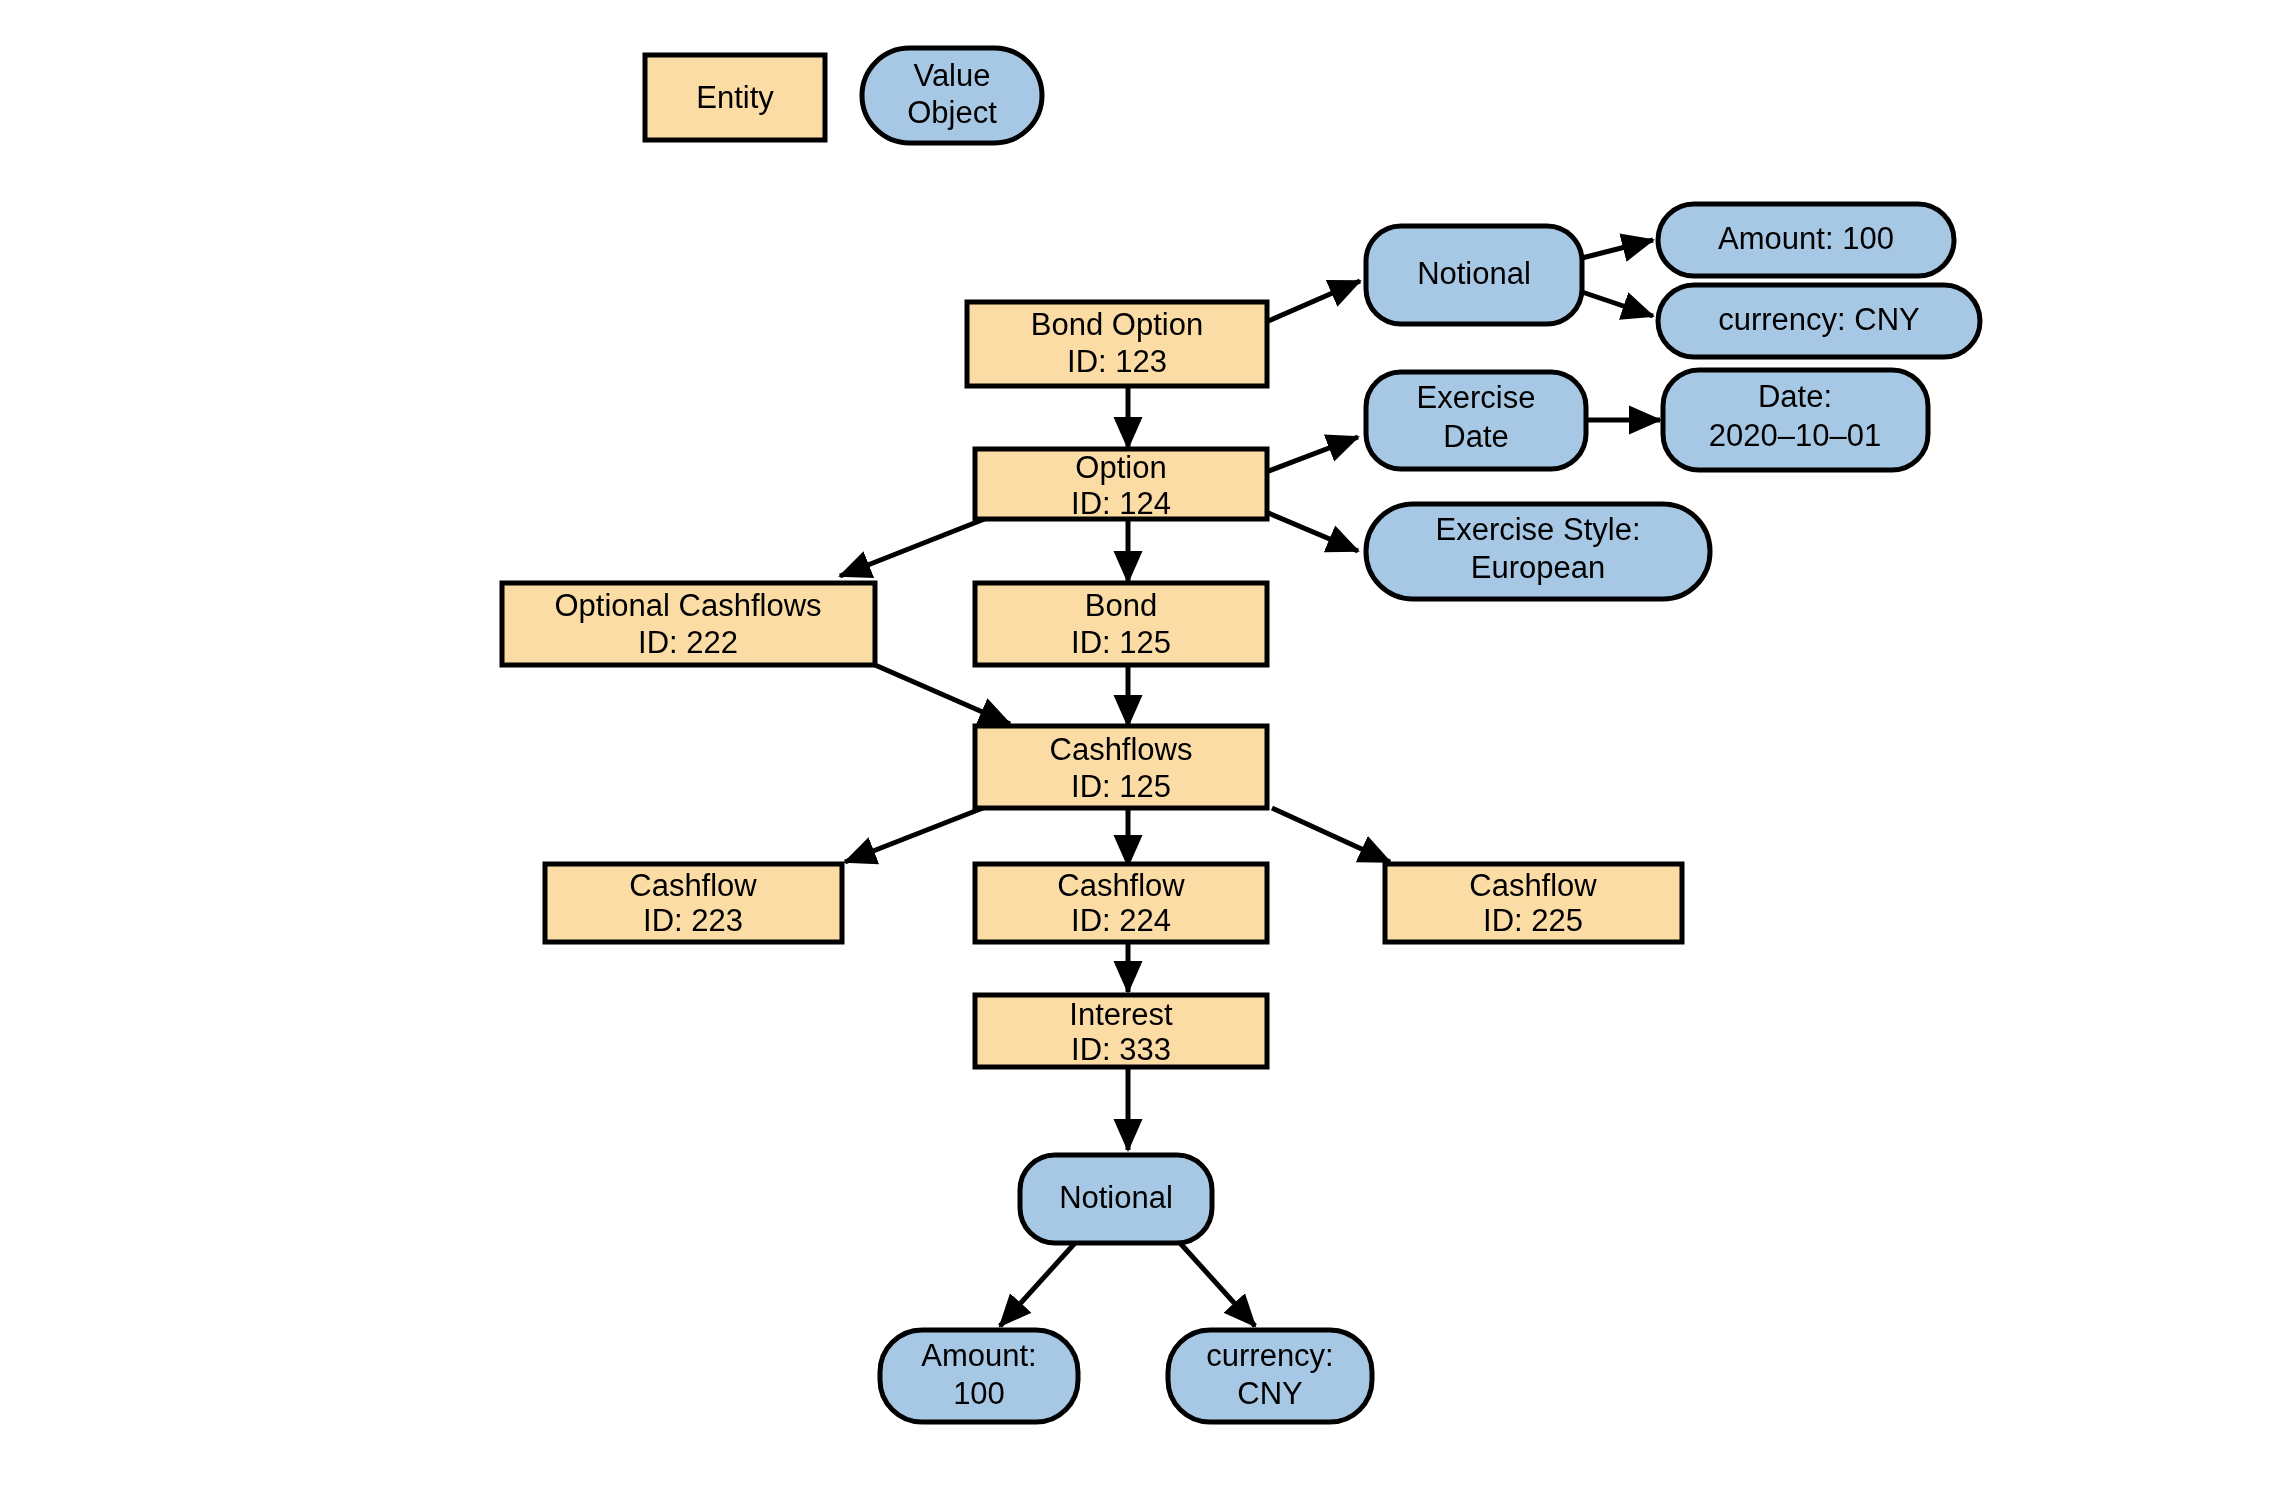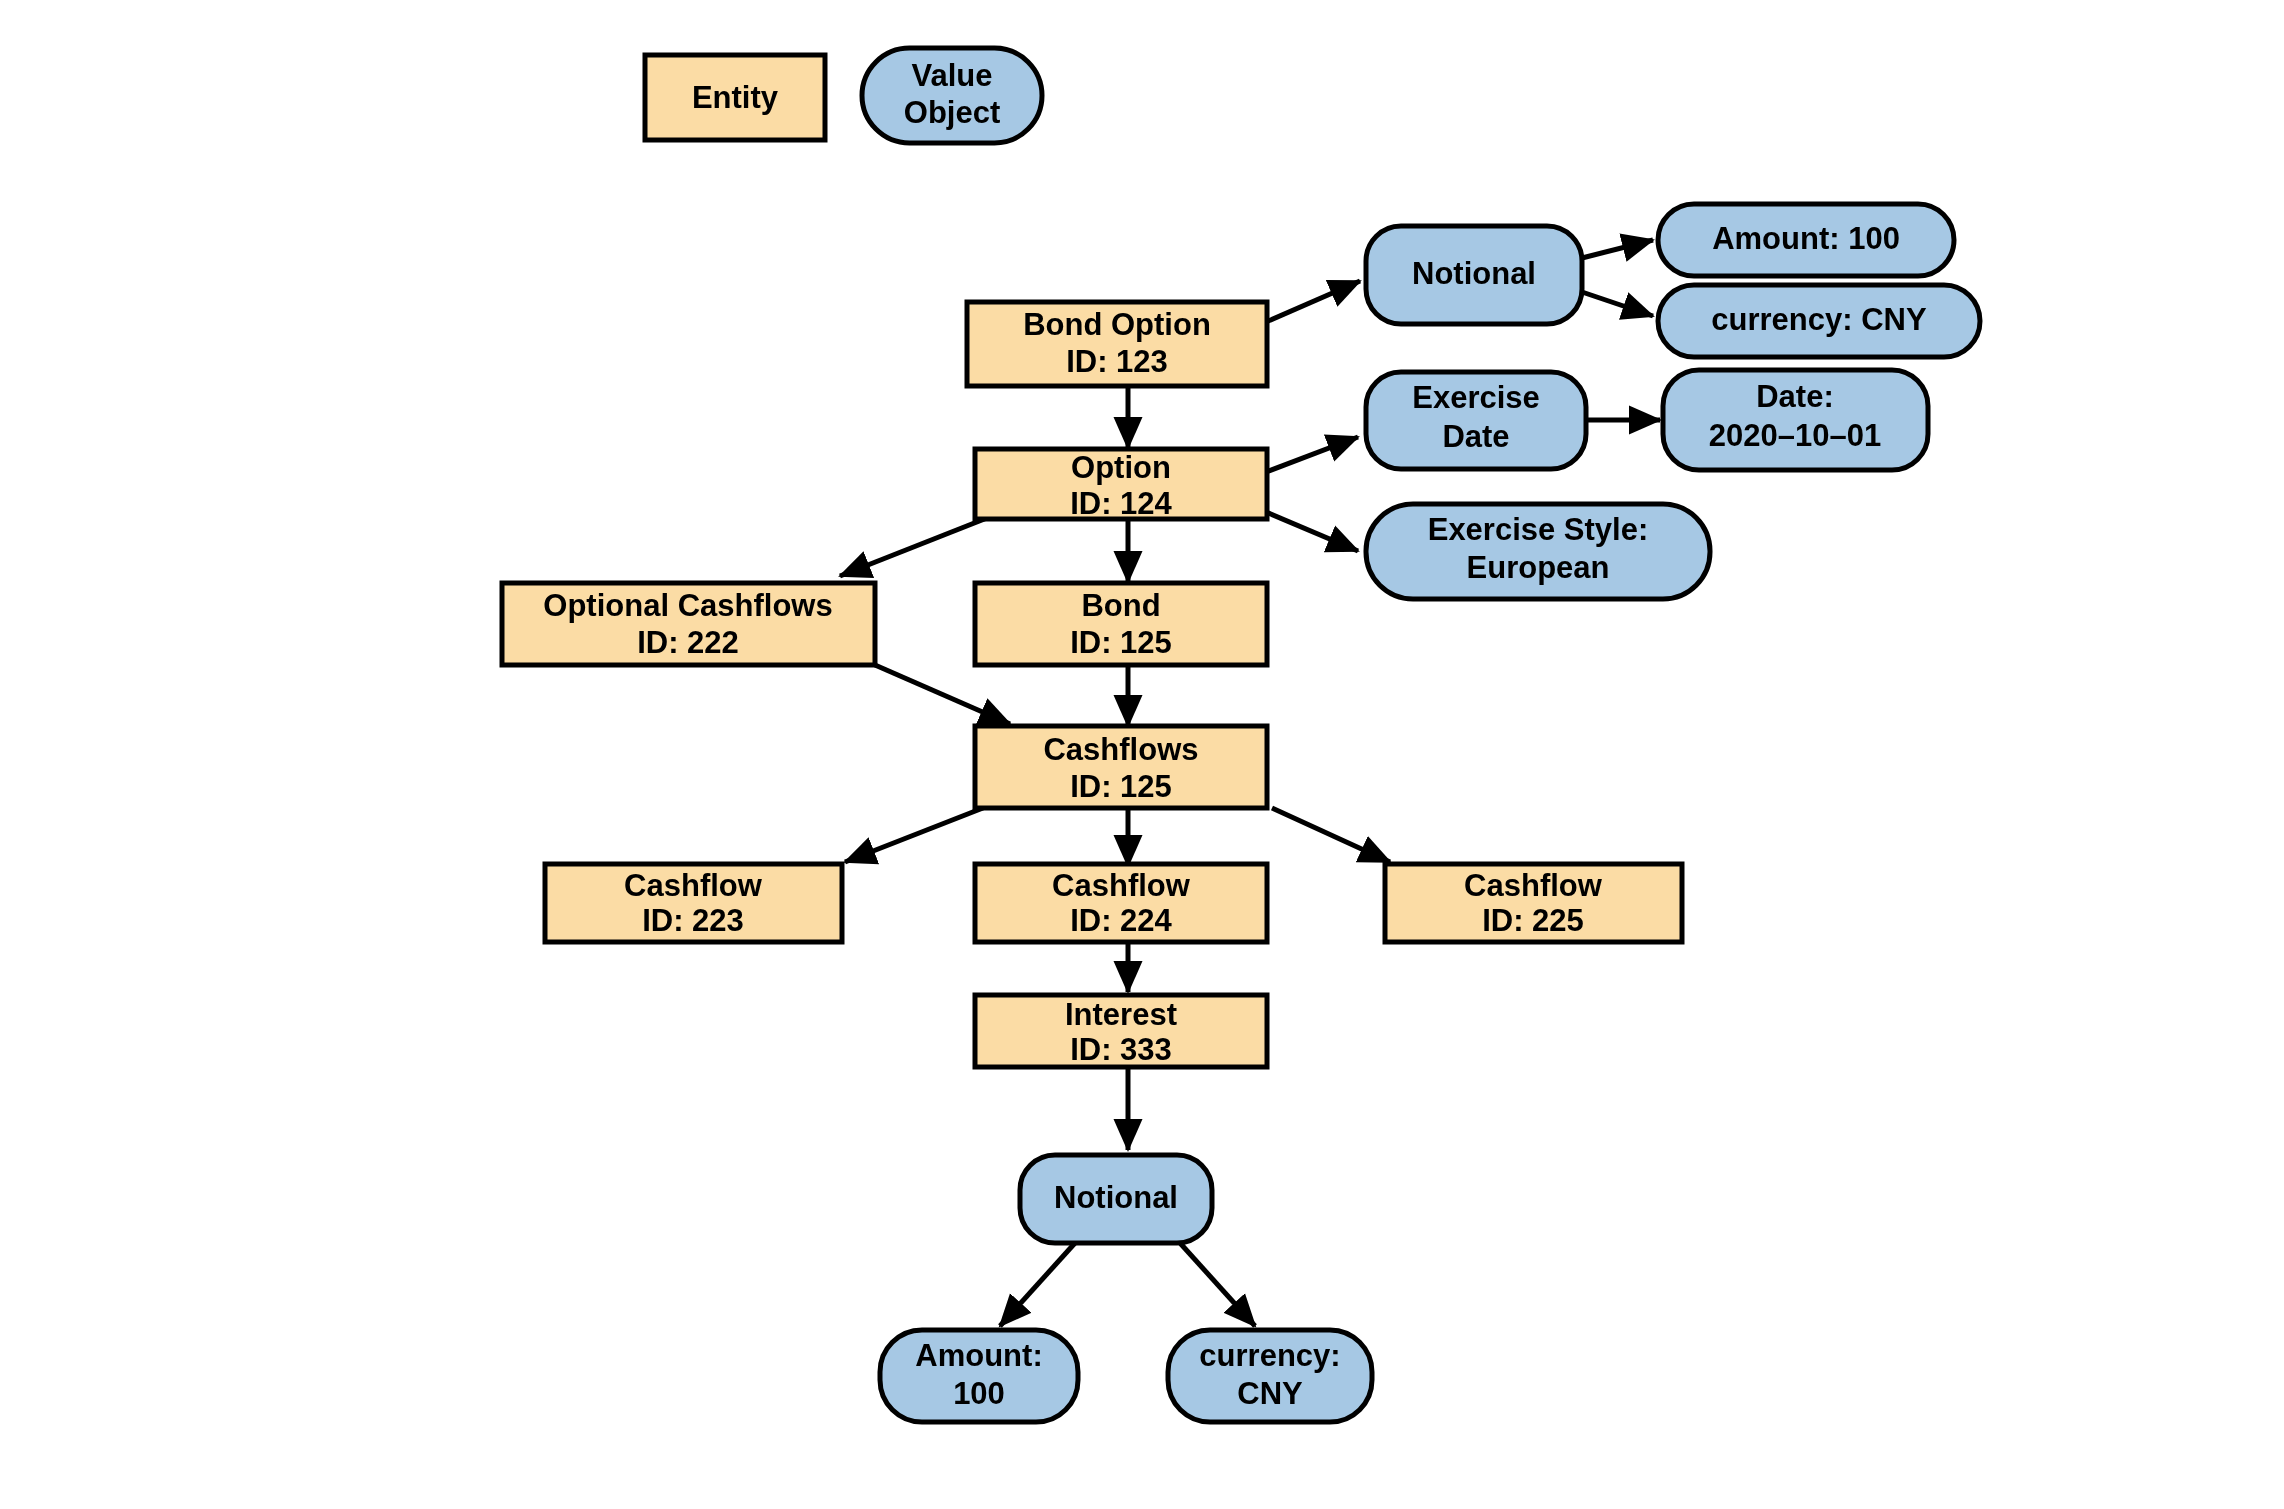--- a/index.html
+++ b/index.html
@@ -11,21 +11,20 @@
     width: 2284px;
     height: 1509px;
     font-family: "Liberation Sans", sans-serif;
     overflow: hidden;
   }
   #diagram-root {
     position: relative;
     width: 2284px;
     height: 1509px;
     background: #ffffff;
-    font-weight: bold;
   }
   svg#diagram-svg {
     display: block;
     width: 2284px;
     height: 1509px;
   }
   .node-shape {
     stroke: #000000;
     stroke-width: 5;
   }

